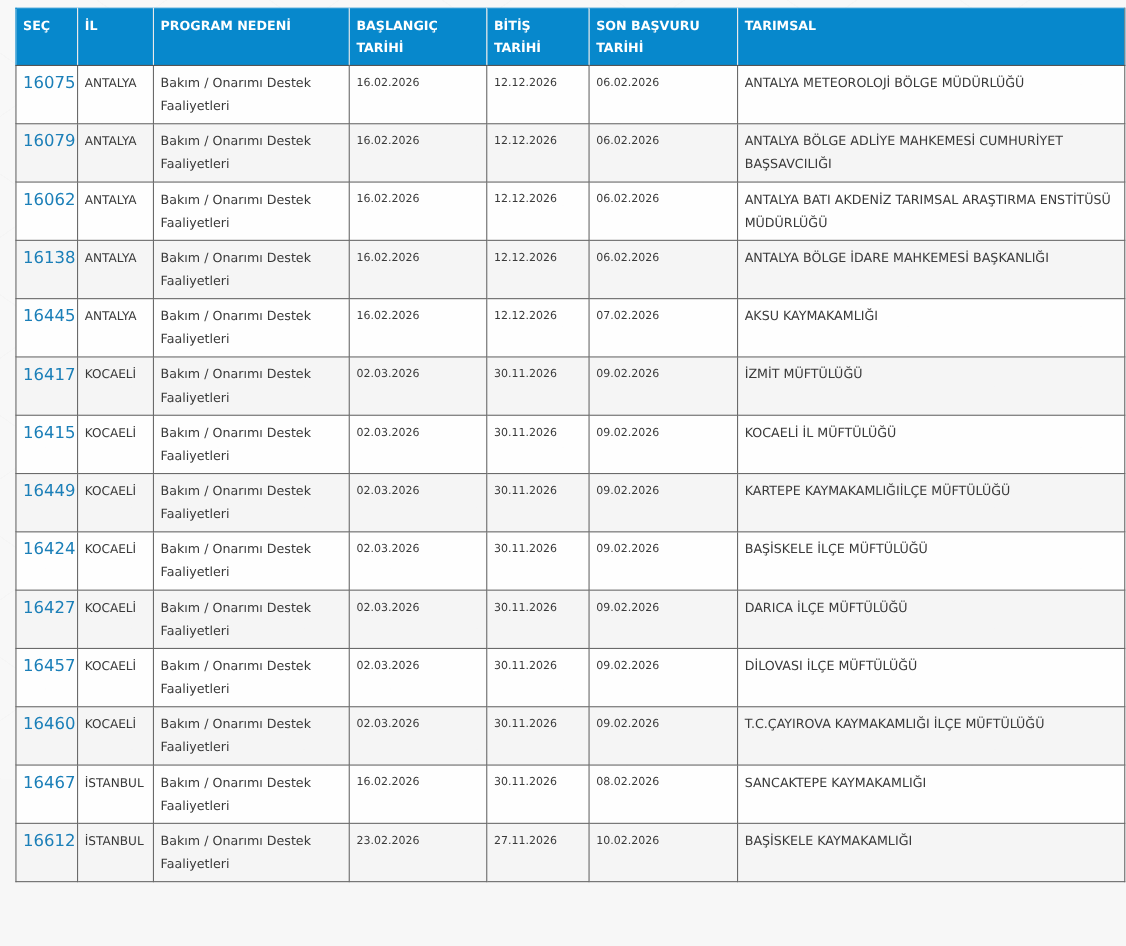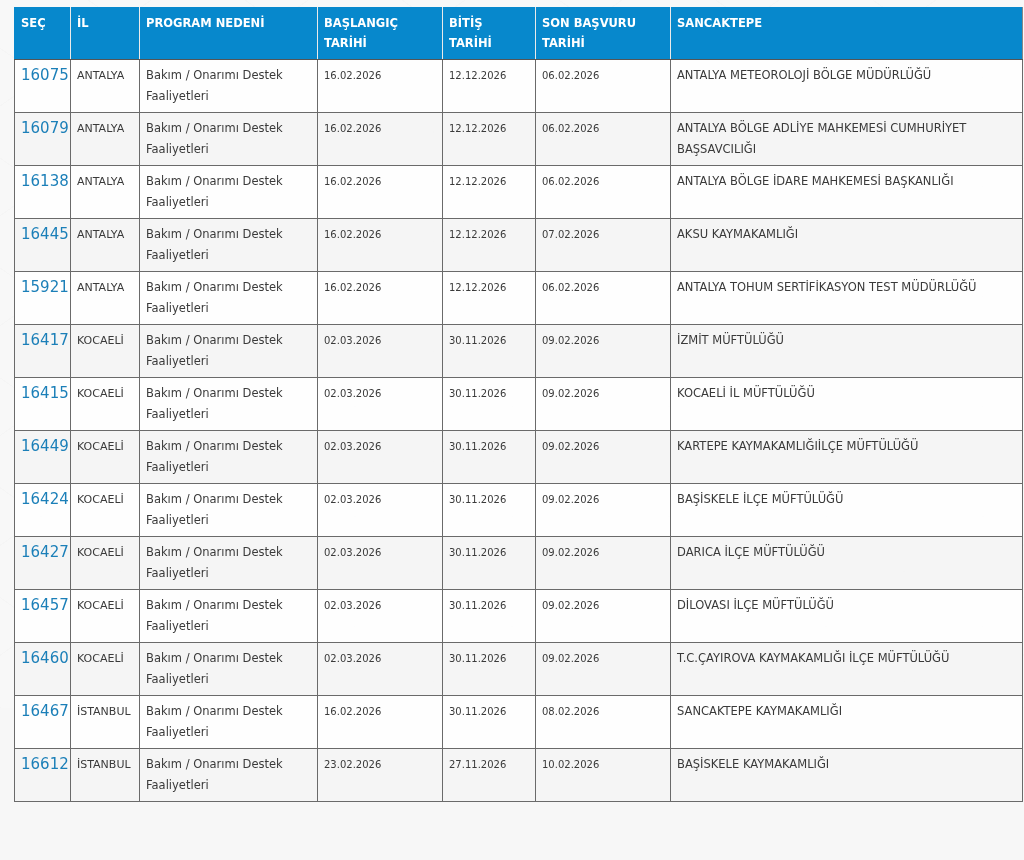--- a/index.html
+++ b/index.html
@@ -88,21 +88,21 @@
       <col style="width:352px">
     </colgroup>
     <thead>
       <tr>
         <th>SEÇ</th>
         <th>İL</th>
         <th>PROGRAM NEDENİ</th>
         <th>BAŞLANGIÇ TARİHİ</th>
         <th>BİTİŞ TARİHİ</th>
         <th>SON BAŞVURU TARİHİ</th>
-        <th>SANCAKTEPE</th>
+        <th>TARIMSAL</th>
       </tr>
     </thead>
     <tbody id="rows">
   <tr>
     <td class="sec"><a href="#" class="sec-link">16075</a></td>
     <td class="il">ANTALYA</td>
     <td class="prog">Bakım / Onarımı Destek Faaliyetleri</td>
     <td class="date">16.02.2026</td>
     <td class="date">12.12.2026</td>
     <td class="date">06.02.2026</td>
@@ -112,20 +112,29 @@
   <tr>
     <td class="sec"><a href="#" class="sec-link">16079</a></td>
     <td class="il">ANTALYA</td>
     <td class="prog">Bakım / Onarımı Destek Faaliyetleri</td>
     <td class="date">16.02.2026</td>
     <td class="date">12.12.2026</td>
     <td class="date">06.02.2026</td>
     <td class="yuk">ANTALYA BÖLGE ADLİYE MAHKEMESİ CUMHURİYET BAŞSAVCILIĞI</td>
   </tr>
 
+  <tr>
+    <td class="sec"><a href="#" class="sec-link">16062</a></td>
+    <td class="il">ANTALYA</td>
+    <td class="prog">Bakım / Onarımı Destek Faaliyetleri</td>
+    <td class="date">16.02.2026</td>
+    <td class="date">12.12.2026</td>
+    <td class="date">06.02.2026</td>
+    <td class="yuk">ANTALYA BATI AKDENİZ TARIMSAL ARAŞTIRMA ENSTİTÜSÜ MÜDÜRLÜĞÜ</td>
+  </tr>
 
   <tr>
     <td class="sec"><a href="#" class="sec-link">16138</a></td>
     <td class="il">ANTALYA</td>
     <td class="prog">Bakım / Onarımı Destek Faaliyetleri</td>
     <td class="date">16.02.2026</td>
     <td class="date">12.12.2026</td>
     <td class="date">06.02.2026</td>
     <td class="yuk">ANTALYA BÖLGE İDARE MAHKEMESİ BAŞKANLIĞI</td>
   </tr>
@@ -133,29 +142,20 @@
   <tr>
     <td class="sec"><a href="#" class="sec-link">16445</a></td>
     <td class="il">ANTALYA</td>
     <td class="prog">Bakım / Onarımı Destek Faaliyetleri</td>
     <td class="date">16.02.2026</td>
     <td class="date">12.12.2026</td>
     <td class="date">07.02.2026</td>
     <td class="yuk">AKSU KAYMAKAMLIĞI</td>
   </tr>
 
-  <tr>
-    <td class="sec"><a href="#" class="sec-link">15921</a></td>
-    <td class="il">ANTALYA</td>
-    <td class="prog">Bakım / Onarımı Destek Faaliyetleri</td>
-    <td class="date">16.02.2026</td>
-    <td class="date">12.12.2026</td>
-    <td class="date">06.02.2026</td>
-    <td class="yuk">ANTALYA TOHUM SERTİFİKASYON TEST MÜDÜRLÜĞÜ</td>
-  </tr>
 
   <tr>
     <td class="sec"><a href="#" class="sec-link">16417</a></td>
     <td class="il">KOCAELİ</td>
     <td class="prog">Bakım / Onarımı Destek Faaliyetleri</td>
     <td class="date">02.03.2026</td>
     <td class="date">30.11.2026</td>
     <td class="date">09.02.2026</td>
     <td class="yuk">İZMİT MÜFTÜLÜĞÜ</td>
   </tr>

